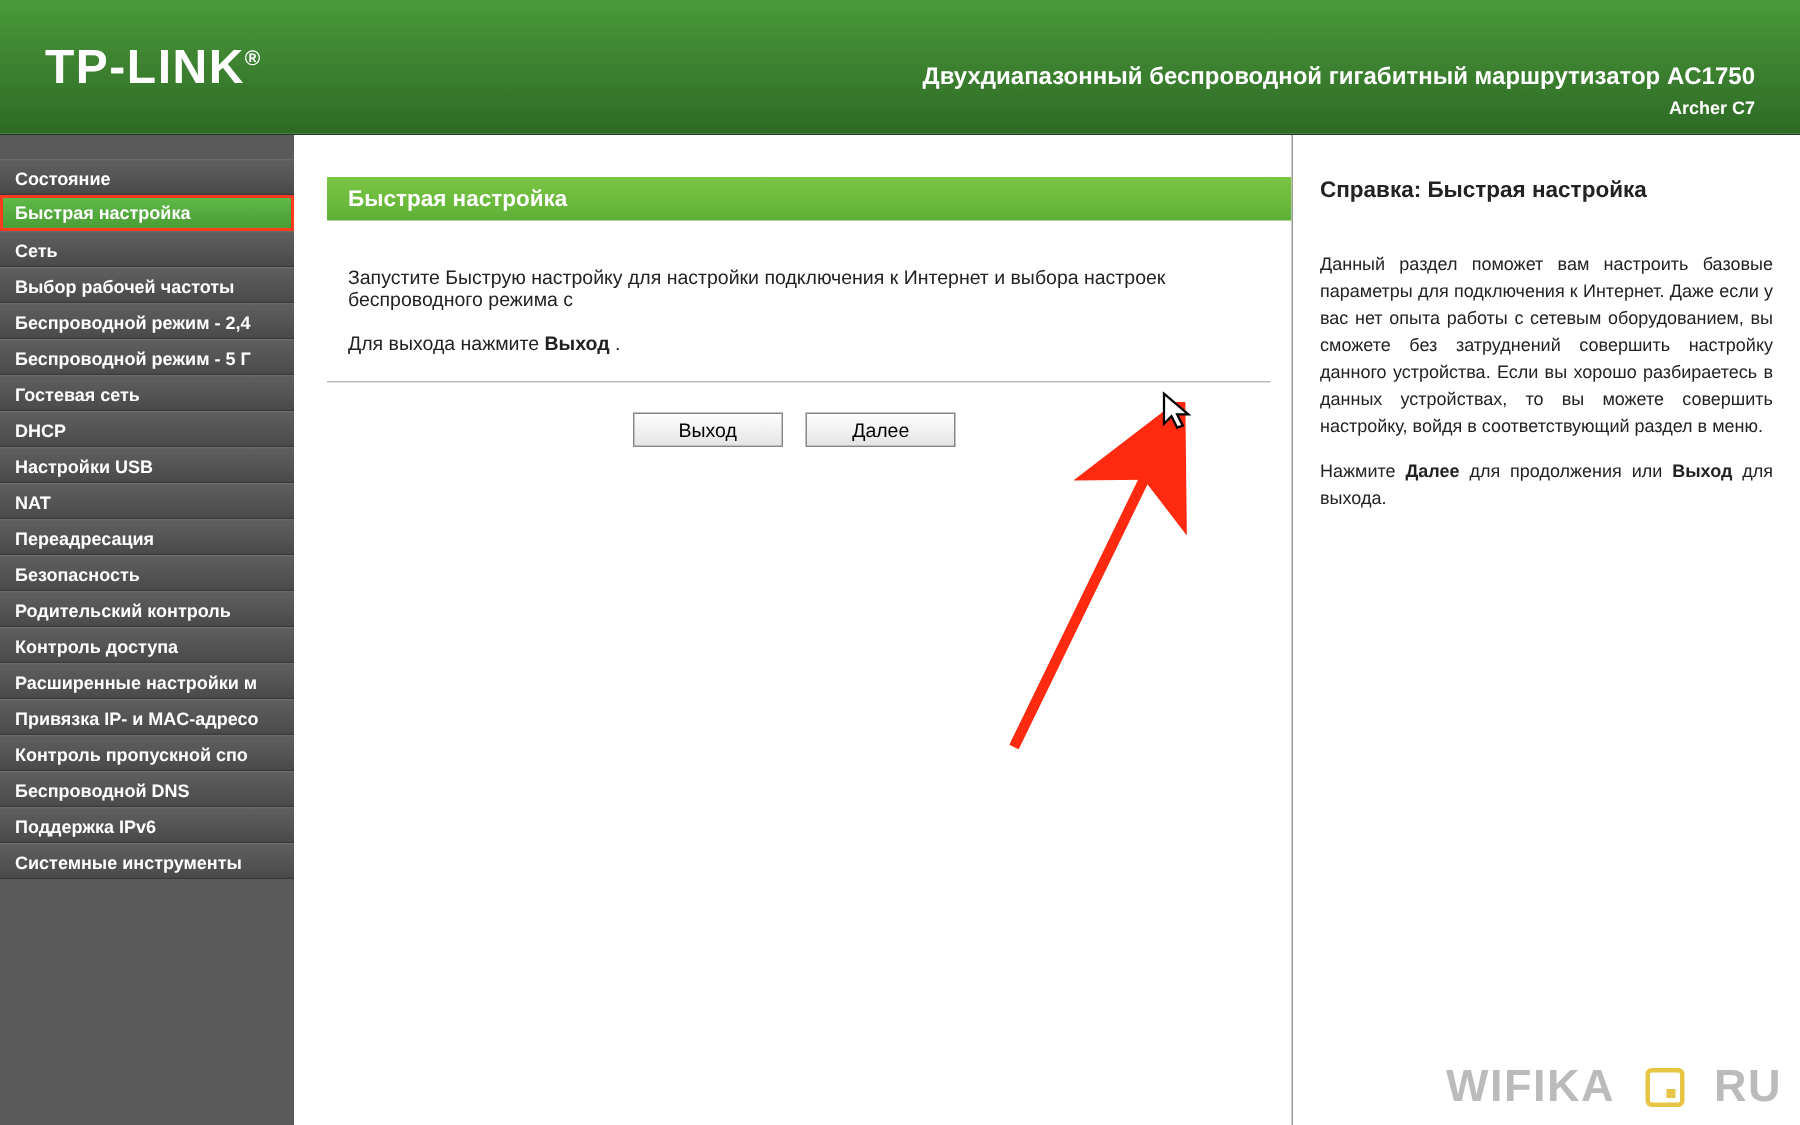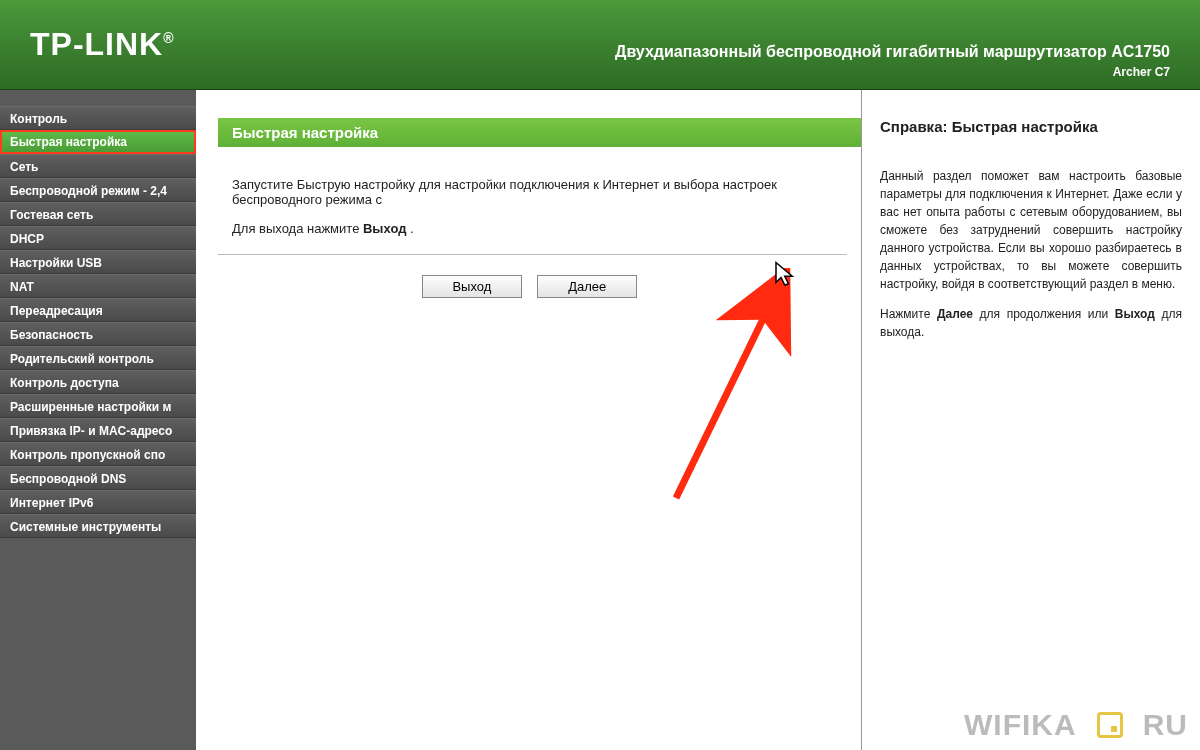--- a/index.html
+++ b/index.html
@@ -145,37 +145,39 @@
     <div class="product-title">Двухдиапазонный беспроводной гигабитный маршрутизатор AC1750</div>
     <div class="product-model">Archer C7</div>
   </div>
 </div>
 
 <div class="container">
 
   <div class="sidebar">
     <div class="sidebar-spacer"></div>
     <div id="sidebar-list">
-        <div class="sidebar-item">Контроль</div>
+        <div class="sidebar-item">Состояние</div>
         <div class="sidebar-item active">Быстрая настройка</div>
         <div class="sidebar-item">Сеть</div>
+        <div class="sidebar-item">Выбор рабочей частоты</div>
         <div class="sidebar-item">Беспроводной режим - 2,4</div>
+        <div class="sidebar-item">Беспроводной режим - 5 Г</div>
         <div class="sidebar-item">Гостевая сеть</div>
         <div class="sidebar-item">DHCP</div>
         <div class="sidebar-item">Настройки USB</div>
         <div class="sidebar-item">NAT</div>
         <div class="sidebar-item">Переадресация</div>
         <div class="sidebar-item">Безопасность</div>
         <div class="sidebar-item">Родительский контроль</div>
         <div class="sidebar-item">Контроль доступа</div>
         <div class="sidebar-item">Расширенные настройки м</div>
         <div class="sidebar-item">Привязка IP- и MAC-адресо</div>
         <div class="sidebar-item">Контроль пропускной спо</div>
         <div class="sidebar-item">Беспроводной DNS</div>
-        <div class="sidebar-item">Интернет IPv6</div>
+        <div class="sidebar-item">Поддержка IPv6</div>
         <div class="sidebar-item">Системные инструменты</div>
       </div>
   </div>
 
   <div class="main">
     <div class="page-heading">Быстрая настройка</div>
 
     <div class="content-text">
       <p>Запустите Быструю настройку для настройки подключения к Интернет и выбора настроек беспроводного режима с</p>
       <p>

